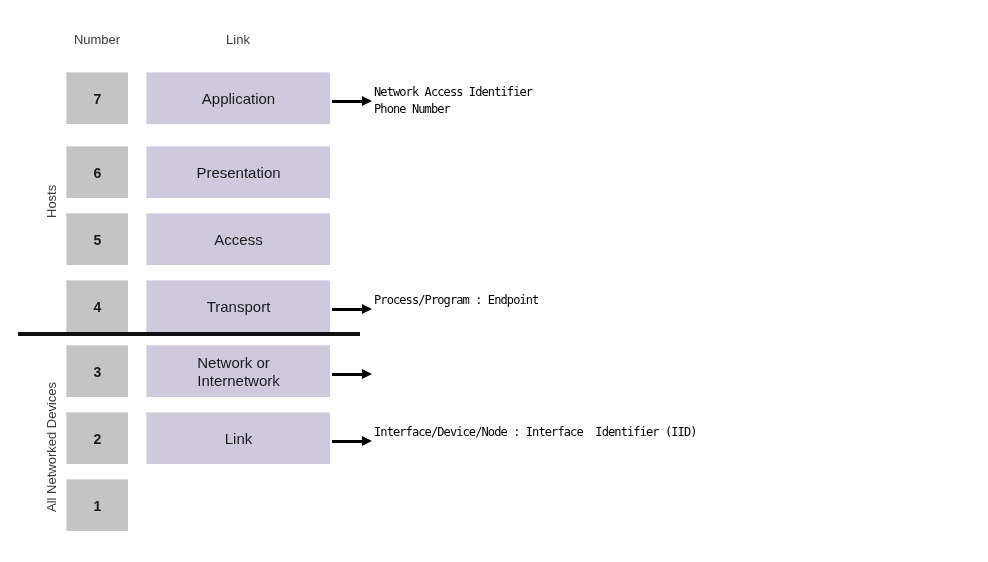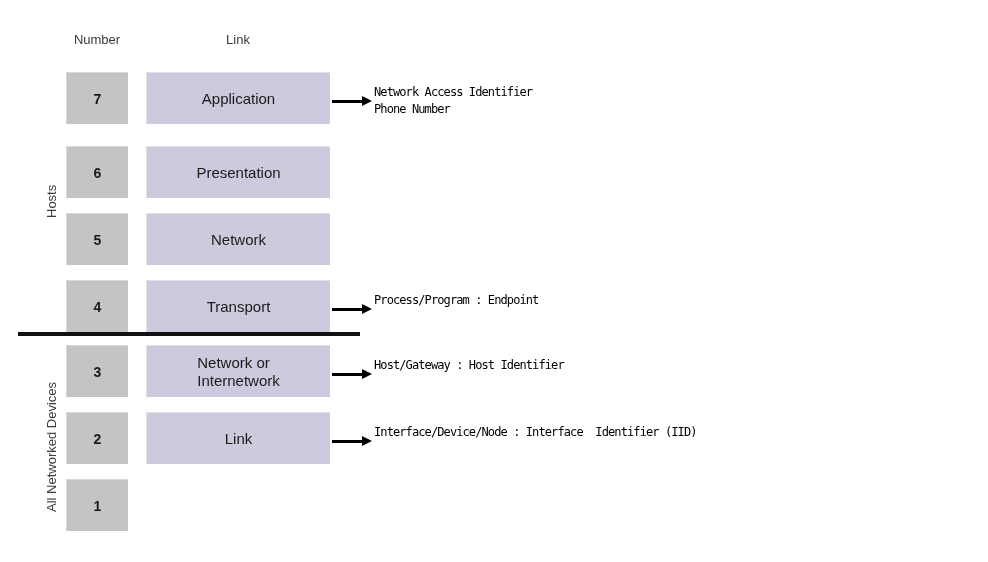--- a/index.html
+++ b/index.html
@@ -156,21 +156,21 @@
   <div class="annot" style="top:84px;">Network Access Identifier
 Phone Number</div>
 
   <div class="row" style="top:146px;">
     <div class="num-box">6</div>
     <div class="name-box">Presentation</div>
   </div>
 
   <div class="row" style="top:213px;">
     <div class="num-box">5</div>
-    <div class="name-box">Network</div>
+    <div class="name-box">Access</div>
   </div>
 
   <div class="row" style="top:280px;">
     <div class="num-box">4</div>
     <div class="name-box">Transport</div>
     <div class="arrow">
       <span class="shaft"></span>
       <span class="head"></span>
     </div>
   </div>
@@ -180,21 +180,20 @@
 
   <div class="row" style="top:345px;">
     <div class="num-box">3</div>
     <div class="name-box">Network or
 Internetwork</div>
     <div class="arrow">
       <span class="shaft"></span>
       <span class="head"></span>
     </div>
   </div>
-  <div class="annot" style="top:357px;">Host/Gateway : Host Identifier</div>
 
   <div class="row" style="top:412px;">
     <div class="num-box">2</div>
     <div class="name-box">Link</div>
     <div class="arrow">
       <span class="shaft"></span>
       <span class="head"></span>
     </div>
   </div>
   <div class="annot" style="top:424px;">Interface/Device/Node : Interface  Identifier (IID)</div>

